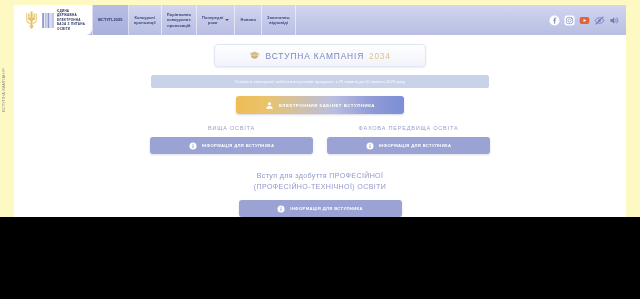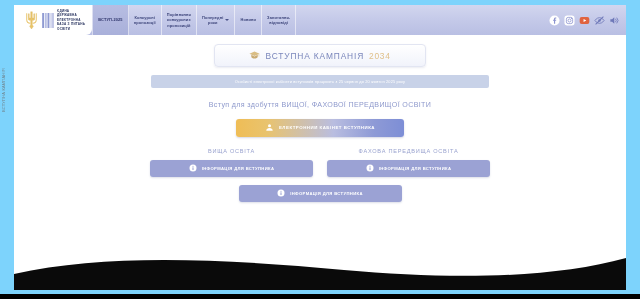--- a/index.html
+++ b/index.html
@@ -11,22 +11,22 @@
     width: 640px;
     height: 299px;
     overflow: hidden;
     font-family: "Liberation Sans", sans-serif;
   }
 
   
   #frame {
     position: relative;
     width: 640px;
-    height: 294px;
-    background: #7dd3fc;
+    height: 217px;
+    background: #fef9c3;
     overflow: hidden;
   }
 
   
   #sheet {
     position: absolute;
     left: 14px;
     top: 5px;
     width: 612px;
     height: 285px;
@@ -364,21 +364,20 @@
           <rect x="21.2" y="8.3" width="1" height="6" fill="#d9bd84"></rect>
         </svg>
         <span class="t-main">ВСТУПНА КАМПАНІЯ</span>
         <span class="t-year">2034</span>
       </div>
 
       <div id="notice">
         <span>Особисті електронні кабінети вступників працюють з 25 червня до 20 жовтня 2025 року</span>
       </div>
 
-      <div class="section-head" id="sec1-head">Вступ для здобуття ВИЩОЇ, ФАХОВОЇ ПЕРЕДВИЩОЇ ОСВІТИ</div>
 
       <div id="ekv-btn">
         <svg class="cab-icon" viewBox="0 0 24 24">
           <circle cx="12" cy="7.4" r="4" fill="#ffffff"></circle>
           <path d="M3.4 20.6c0-4.4 3.9-7.2 8.6-7.2s8.6 2.8 8.6 7.2z" fill="#ffffff"></path>
         </svg>
         <span>ЕЛЕКТРОННИЙ КАБІНЕТ ВСТУПНИКА</span>
       </div>
 
       <div id="cols">
@@ -401,20 +400,22 @@
             <svg class="i-icon" viewBox="0 0 24 24">
               <circle cx="12" cy="12" r="10.5" fill="#ffffff"></circle>
               <circle cx="12" cy="6.6" r="1.7" fill="#9ba2d4"></circle>
               <rect x="10.4" y="9.8" width="3.2" height="8.2" rx="1.1" fill="#9ba2d4"></rect>
             </svg>
             <span>ІНФОРМАЦІЯ ДЛЯ ВСТУПНИКА</span>
           </div>
         </div>
       </div>
 
+      <div class="section-head" id="sec2-head">Вступ для здобуття ПРОФЕСІЙНОЇ
+(ПРОФЕСІЙНО-ТЕХНІЧНОЇ) ОСВІТИ</div>
 
       <div class="info-btn" id="prof-btn">
         <svg class="i-icon" viewBox="0 0 24 24">
           <circle cx="12" cy="12" r="10.5" fill="#ffffff"></circle>
           <circle cx="12" cy="6.6" r="1.7" fill="#9ba2d4"></circle>
           <rect x="10.4" y="9.8" width="3.2" height="8.2" rx="1.1" fill="#9ba2d4"></rect>
         </svg>
         <span>ІНФОРМАЦІЯ ДЛЯ ВСТУПНИКА</span>
       </div>
 

